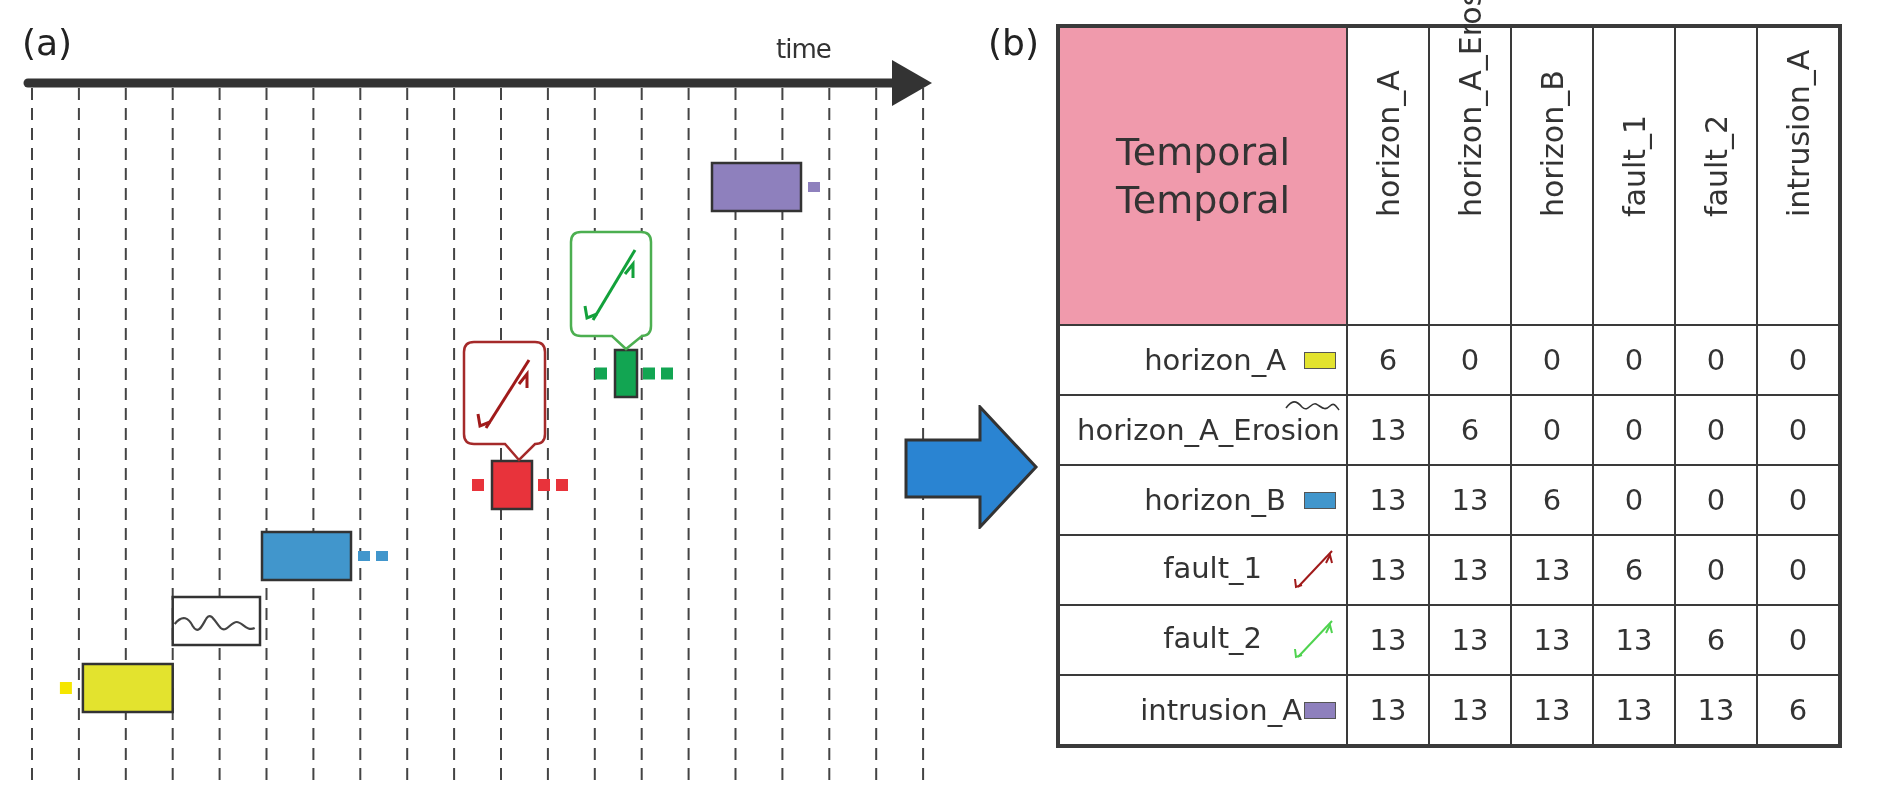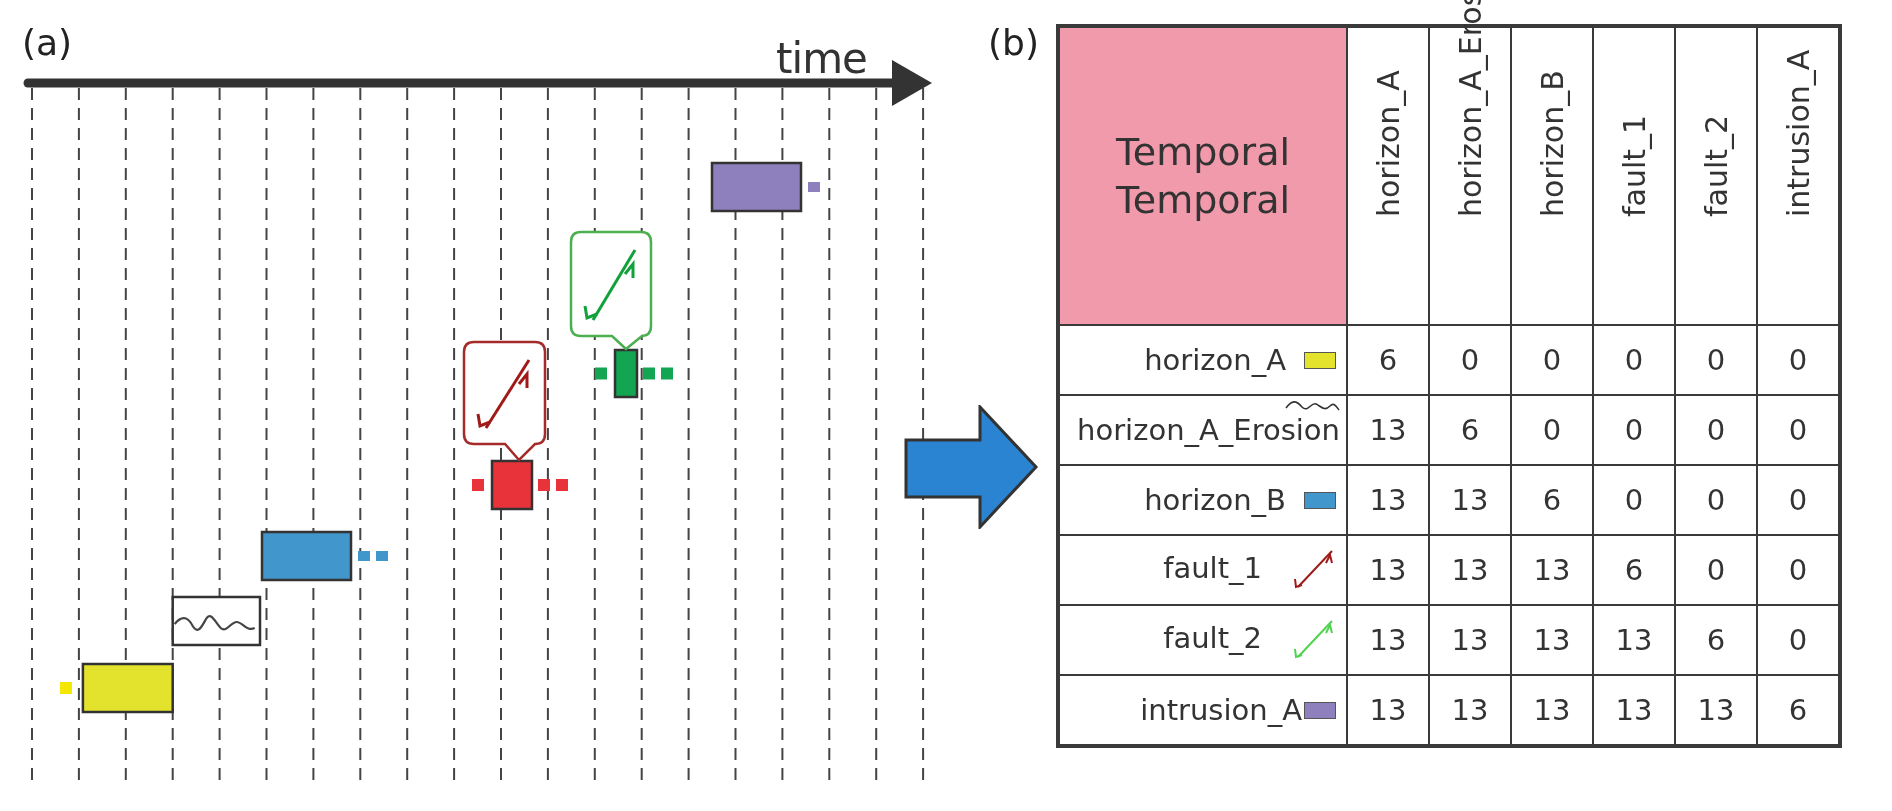--- a/index.html
+++ b/index.html
@@ -1,21 +1,21 @@
 <!DOCTYPE html>
 <html><head>
 <meta charset="utf-8">
 <style>
   html, body { margin: 0; padding: 0; background: #ffffff; }
   body { width: 1892px; height: 811px; position: relative; overflow: hidden; font-family: "DejaVu Sans", sans-serif; color: #333; }
   svg#panel-a { position: absolute; left: 0; top: 0; }
   .panel-label { position: absolute; font-family: "DejaVu Sans", sans-serif; font-size: 36px; color: #222; }
   #label-a { left: 22px; top: 22px; }
   #label-b { left: 988px; top: 22px; }
-  #time-label { position: absolute; left: 776px; top: 34px; font-size: 42px; color: #333; letter-spacing: -1px; }
+  #time-label { position: absolute; left: 776px; top: 34px; font-size: 26px; color: #333; letter-spacing: -1px; }
 
   table#rel-table {
     position: absolute; left: 1056px; top: 24px;
     border-collapse: collapse; border: 4px solid #3a3a3a;
     table-layout: fixed;
   }
   #rel-table td, #rel-table th { border: 2.5px solid #3a3a3a; padding: 0; font-weight: normal; }
   #rel-table th.corner { background: #f09aac; width: 286px; height: 296px; font-size: 38px; line-height: 48px; text-align: center; color: #333; }
   #rel-table th.colhead { width: 80px; height: 296px; position: relative; }
   #rel-table th.colhead span {

